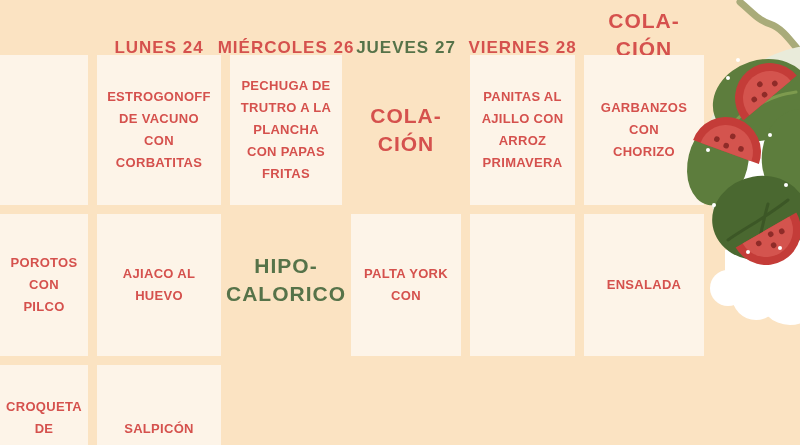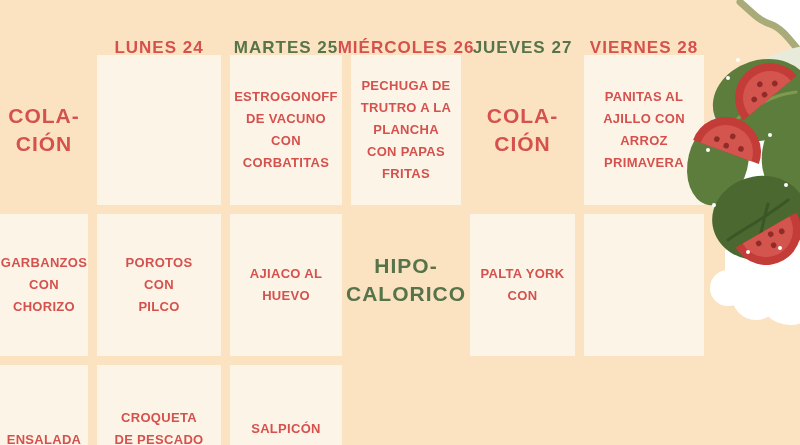--- a/index.html
+++ b/index.html
@@ -95,21 +95,20 @@
   .il-tomato-light { fill: var(--tomato-light); }
   .il-seed    { fill: var(--tomato-dark); }
 </style>
 </head>
 <body>
 
 <div class="menu-grid">
 
   <div class="corner-spacer"></div>
   <div class="day-header">LUNES 24</div>
-  <div class="day-header green">MARTES 25</div>
   <div class="day-header">MIÉRCOLES 26</div>
   <div class="day-header green">JUEVES 27</div>
   <div class="day-header">VIERNES 28</div>
 
   <div class="row-label">COLA-
 CIÓN</div>
   <div class="menu-cell"></div>
   <div class="menu-cell">ESTROGONOFF
 DE VACUNO
 CON

